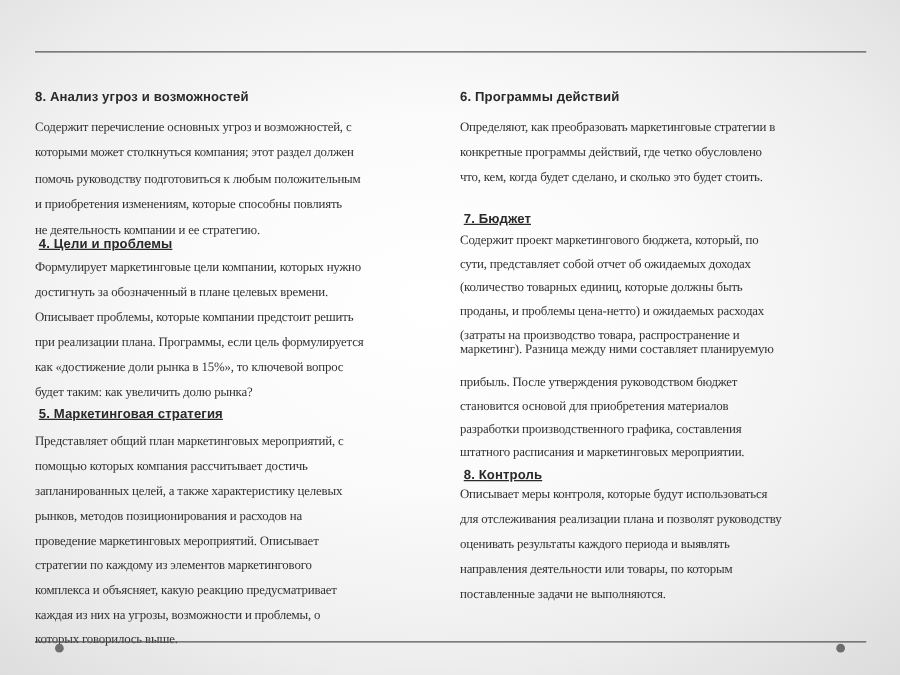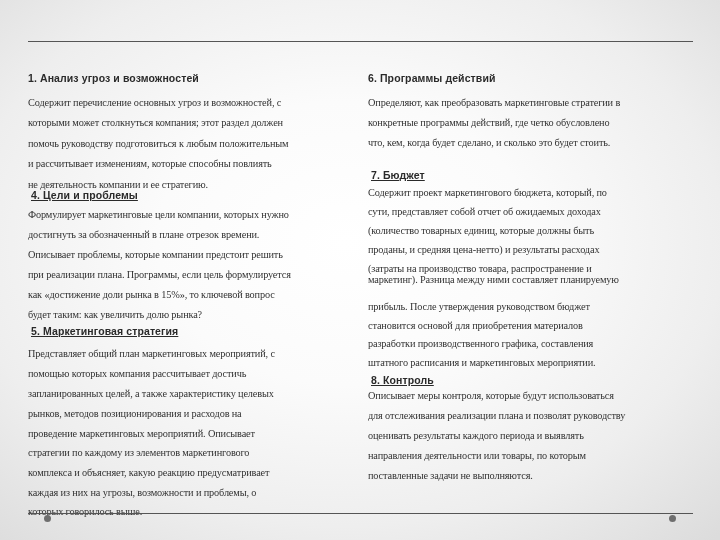--- a/index.html
+++ b/index.html
@@ -30,32 +30,32 @@
     color: #333; letter-spacing: -0.15px; line-height: 14px;
   }
 </style>
 </head>
 <body>
 
 <div class="rule top"></div>
 
 <div class="col left">
   <div>
-    <div class="heading" style="top:72px">1. Анализ угроз и возможностей</div>
+    <div class="heading" style="top:72px">8. Анализ угроз и возможностей</div>
     <div class="line" style="top:96px">Содержит перечисление основных угроз и возможностей, с</div>
     <div class="line" style="top:116px">которыми может столкнуться компания; этот раздел должен</div>
     <div class="line" style="top:137px">помочь руководству подготовиться к любым положительным</div>
-    <div class="line" style="top:157px">и рассчитывает изменениям, которые способны повлиять</div>
+    <div class="line" style="top:157px">и приобретения изменениям, которые способны повлиять</div>
     <div class="line" style="top:178px">не деятельность компании и ее стратегию.</div>
   </div>
 
   <div>
     <div class="heading indent" style="top:189px">4. Цели и проблемы</div>
     <div class="line" style="top:208px">Формулирует маркетинговые цели компании, которых  нужно</div>
-    <div class="line" style="top:228px">достигнуть за обозначенный в плане отрезок  времени.</div>
+    <div class="line" style="top:228px">достигнуть за обозначенный в плане целевых  времени.</div>
     <div class="line" style="top:248px">Описывает проблемы, которые компании  предстоит решить</div>
     <div class="line" style="top:268px">при реализации плана. Программы, если  цель формулируется</div>
     <div class="line" style="top:288px">как «достижение доли рынка в 15%», то  ключевой вопрос</div>
     <div class="line" style="top:308px">будет таким: как увеличить долю рынка?</div>
   </div>
 
   <div>
     <div class="heading indent" style="top:325px">5. Маркетинговая стратегия</div>
     <div class="line" style="top:347px">Представляет общий план маркетинговых мероприятий, с</div>
     <div class="line" style="top:367px">помощью которых компания рассчитывает достичь</div>
@@ -75,21 +75,21 @@
     <div class="line" style="top:96px">Определяют, как преобразовать маркетинговые стратегии в</div>
     <div class="line" style="top:116px">конкретные программы действий, где четко обусловлено</div>
     <div class="line" style="top:136px">что, кем, когда будет сделано, и сколько это будет стоить.</div>
   </div>
 
   <div>
     <div class="heading indent" style="top:169px">7. Бюджет</div>
     <div class="line" style="top:186px">Содержит проект маркетингового бюджета, который, по</div>
     <div class="line" style="top:205px">сути, представляет собой отчет об ожидаемых доходах</div>
     <div class="line" style="top:224px">(количество товарных единиц, которые должны быть</div>
-    <div class="line" style="top:243px">проданы, и средняя цена-нетто) и результаты расходах</div>
+    <div class="line" style="top:243px">проданы, и проблемы цена-нетто) и ожидаемых расходах</div>
     <div class="line" style="top:262px">(затраты на производство товара, распространение и</div>
     <div class="line" style="top:273px">маркетинг). Разница между ними составляет планируемую</div>
     <div class="line" style="top:300px">прибыль. После утверждения руководством бюджет</div>
     <div class="line" style="top:319px">становится основой для приобретения материалов</div>
     <div class="line" style="top:337px">разработки производственного графика, составления</div>
     <div class="line" style="top:356px">штатного расписания и маркетинговых мероприятии.</div>
   </div>
 
   <div>
     <div class="heading indent" style="top:374px">8. Контроль</div>

